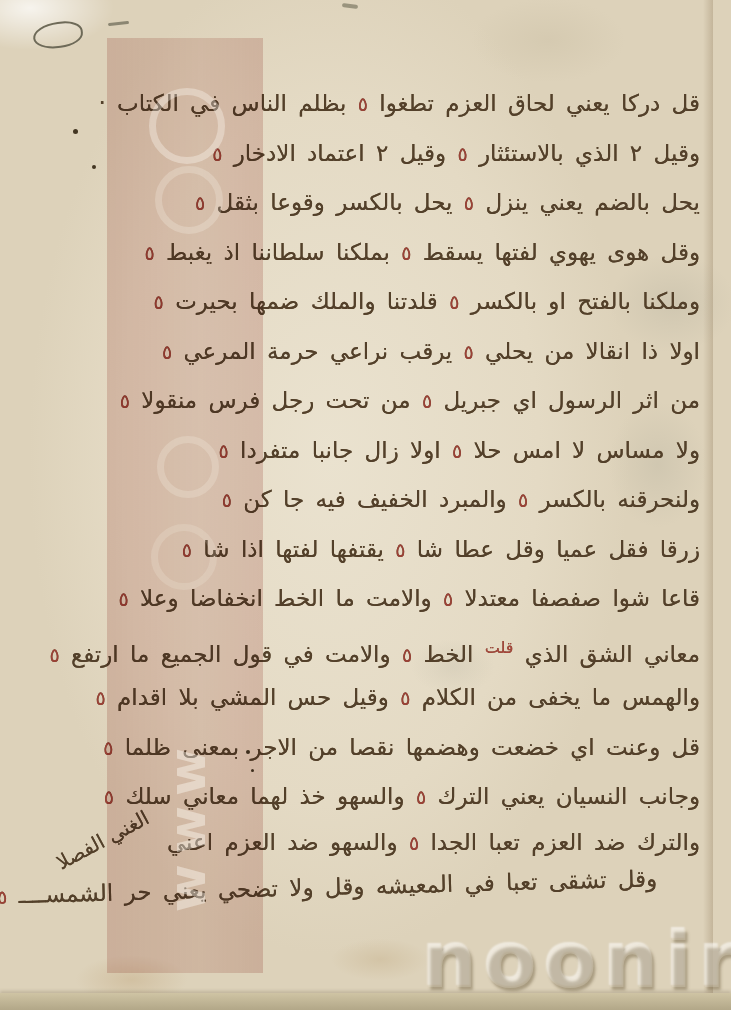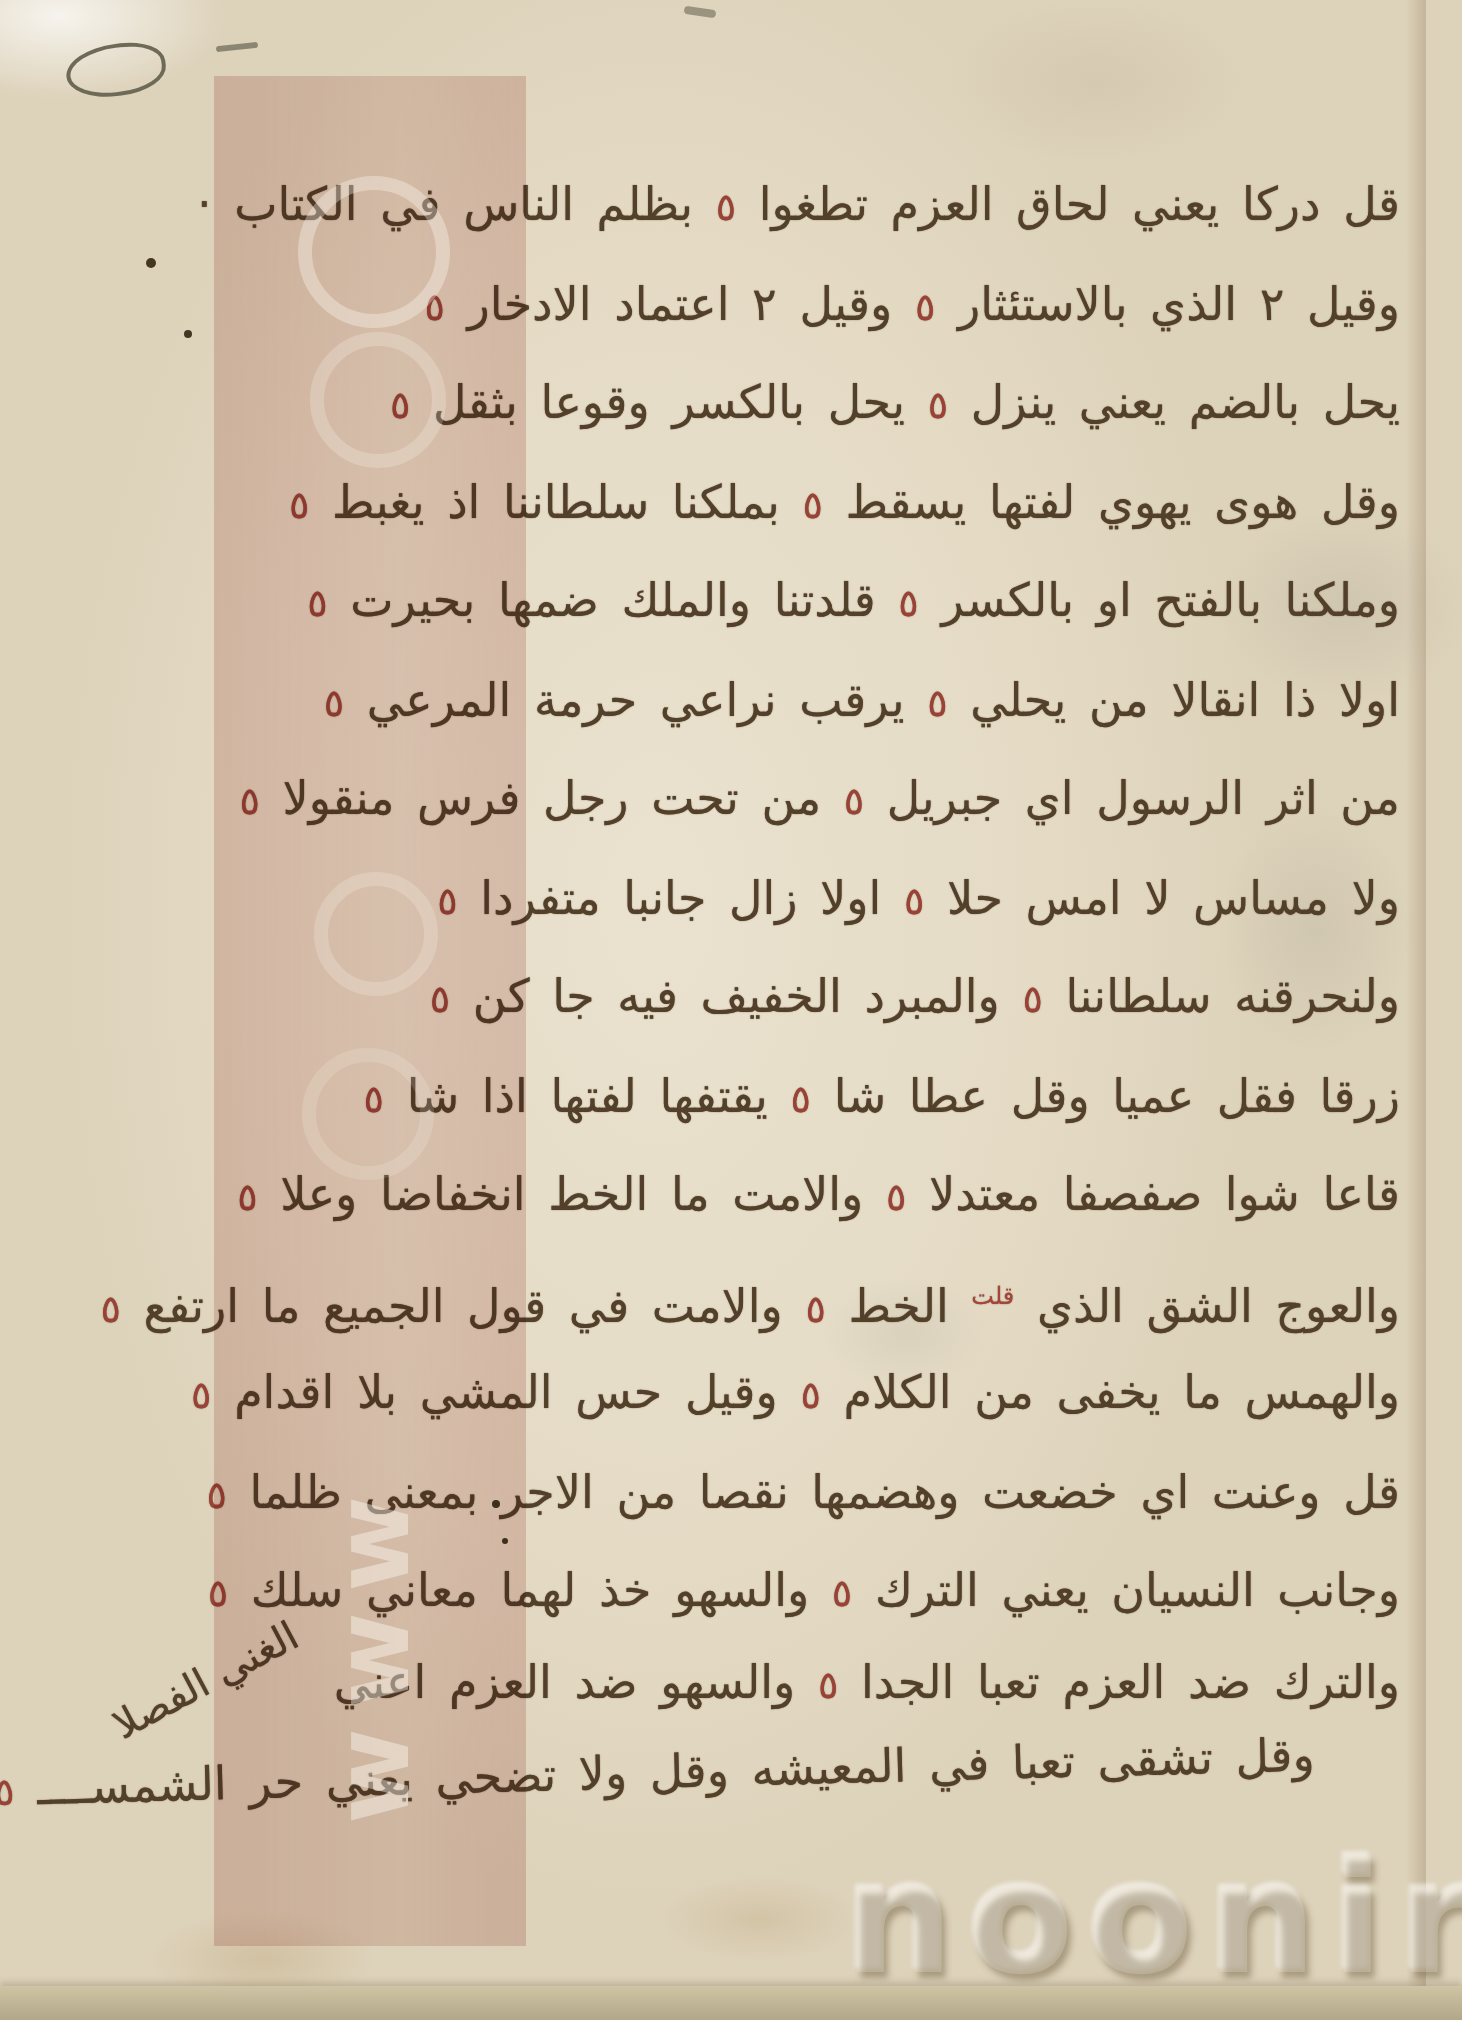--- a/index.html
+++ b/index.html
@@ -16,21 +16,21 @@
       radial-gradient(ellipse 70px 30px at 52% 95%, rgba(176,146,96,.22), rgba(176,146,96,0) 70%),
       radial-gradient(ellipse 110px 60px at 75% 4%, rgba(190,178,150,.25), rgba(190,178,150,0) 70%),
       radial-gradient(ellipse 300px 500px at 45% 45%, #eae2cf, #e4dac4 70%, #ddd2ba 100%),
       #e4dac4;}
   
   .text-block{position:absolute;inset:0;z-index:2;}
   .line{position:absolute;right:31px;direction:rtl;unicode-bidi:embed;text-align:right;
         white-space:nowrap;font-size:23px;line-height:30px;color:#53402a;
         word-spacing:4px;text-shadow:0 0 .6px rgba(70,50,25,.8);}
   .seg-red{color:#9c4136;font-size:19px;}
-  .seg-red-small{color:#a8453a;font-size:12px;vertical-align:9px;}
+  .seg-red-small{color:#a8453a;font-size:16px;vertical-align:9px;}
   .line-wide{right:31px;}
   .line-indent{right:74px;transform:rotate(-1.5deg);}
   .margin-note{position:absolute;left:52px;top:828px;direction:rtl;color:#53402a;
         font-size:20px;transform:rotate(-28deg);z-index:2;white-space:nowrap;
         text-shadow:0 0 .6px rgba(70,50,25,.8);}
   
   .scribble-oval{position:absolute;left:33px;top:22px;width:46px;height:22px;
         border:2.5px solid #6e6a58;border-radius:55% 45% 50% 50%;transform:rotate(-7deg);z-index:2;}
   .scribble-dash{position:absolute;left:108px;top:22px;width:21px;height:3px;
         background:#8b8672;transform:rotate(-6deg);border-radius:2px;z-index:2;}
@@ -87,24 +87,24 @@
 
   <div class="text-block" id="text-block">
       <div class="line" style="top: 88px;"><span>قل دركا يعني لحاق العزم تطغوا</span> <span class="seg-red">٥</span> <span>بظلم الناس في الكتاب ·</span> </div>
       <div class="line" style="top: 138px;"><span>وقيل ٢ الذي بالاستئثار</span> <span class="seg-red">٥</span> <span>وقيل ٢ اعتماد الادخار</span> <span class="seg-red">٥</span> </div>
       <div class="line" style="top: 187px;"><span>يحل بالضم يعني ينزل</span> <span class="seg-red">٥</span> <span>يحل بالكسر وقوعا بثقل</span> <span class="seg-red">٥</span> </div>
       <div class="line" style="top: 237px;"><span>وقل هوى يهوي لفتها يسقط</span> <span class="seg-red">٥</span> <span>بملكنا سلطاننا اذ يغبط</span> <span class="seg-red">٥</span> </div>
       <div class="line" style="top: 286px;"><span>وملكنا بالفتح او بالكسر</span> <span class="seg-red">٥</span> <span>قلدتنا والملك ضمها بحيرت</span> <span class="seg-red">٥</span> </div>
       <div class="line" style="top: 336px;"><span>اولا ذا انقالا من يحلي</span> <span class="seg-red">٥</span> <span>يرقب نراعي حرمة المرعي</span> <span class="seg-red">٥</span> </div>
       <div class="line" style="top: 385px;"><span>من اثر الرسول اي جبريل</span> <span class="seg-red">٥</span> <span>من تحت رجل فرس منقولا</span> <span class="seg-red">٥</span> </div>
       <div class="line" style="top: 435px;"><span>ولا مساس لا امس حلا</span> <span class="seg-red">٥</span> <span>اولا زال جانبا متفردا</span> <span class="seg-red">٥</span> </div>
-      <div class="line" style="top: 484px;"><span>ولنحرقنه سلطاننا</span> <span class="seg-red">٥</span> <span>والمبرد الخفيف فيه جا كن</span> <span class="seg-red">٥</span> </div>
+      <div class="line" style="top: 484px;"><span>ولنحرقنه بالكسر</span> <span class="seg-red">٥</span> <span>والمبرد الخفيف فيه جا كن</span> <span class="seg-red">٥</span> </div>
       <div class="line" style="top: 534px;"><span>زرقا فقل عميا وقل عطا شا</span> <span class="seg-red">٥</span> <span>يقتفها لفتها اذا شا</span> <span class="seg-red">٥</span> </div>
       <div class="line" style="top: 583px;"><span>قاعا شوا صفصفا معتدلا</span> <span class="seg-red">٥</span> <span>والامت ما الخط انخفاضا وعلا</span> <span class="seg-red">٥</span> </div>
-      <div class="line" style="top: 633px;"><span>والعوج الشق الذي</span> <span class="seg-red-small">قلت</span> <span>الخط</span> <span class="seg-red">٥</span> <span>والامت في قول الجميع ما ارتفع</span> <span class="seg-red">٥</span> </div>
+      <div class="line" style="top: 633px;"><span>معاني الشق الذي</span> <span class="seg-red-small">قلت</span> <span>الخط</span> <span class="seg-red">٥</span> <span>والامت في قول الجميع ما ارتفع</span> <span class="seg-red">٥</span> </div>
       <div class="line" style="top: 682px;"><span>والهمس ما يخفى من الكلام</span> <span class="seg-red">٥</span> <span>وقيل حس المشي بلا اقدام</span> <span class="seg-red">٥</span> </div>
       <div class="line" style="top: 732px;"><span>قل وعنت اي خضعت وهضمها</span> <span>نقصا من الاجر بمعنى ظلما</span> <span class="seg-red">٥</span> </div>
       <div class="line" style="top: 781px;"><span>وجانب النسيان يعني الترك</span> <span class="seg-red">٥</span> <span>والسهو خذ لهما معاني سلك</span> <span class="seg-red">٥</span> </div>
       <div class="line line-wide" style="top: 827px;"><span>والترك ضد العزم تعبا الجدا</span> <span class="seg-red">٥</span> <span>والسهو ضد العزم اعني</span> </div>
       <div class="line line-indent" style="top: 872px;"><span>وقل تشقى تعبا في المعيشه وقل ولا تضحي يعني حر الشمســــ</span> <span class="seg-red">٥</span> </div>
     </div>
 
   <div class="margin-note">الغني الفصلا</div>
 
   <div class="pink-band"></div>

